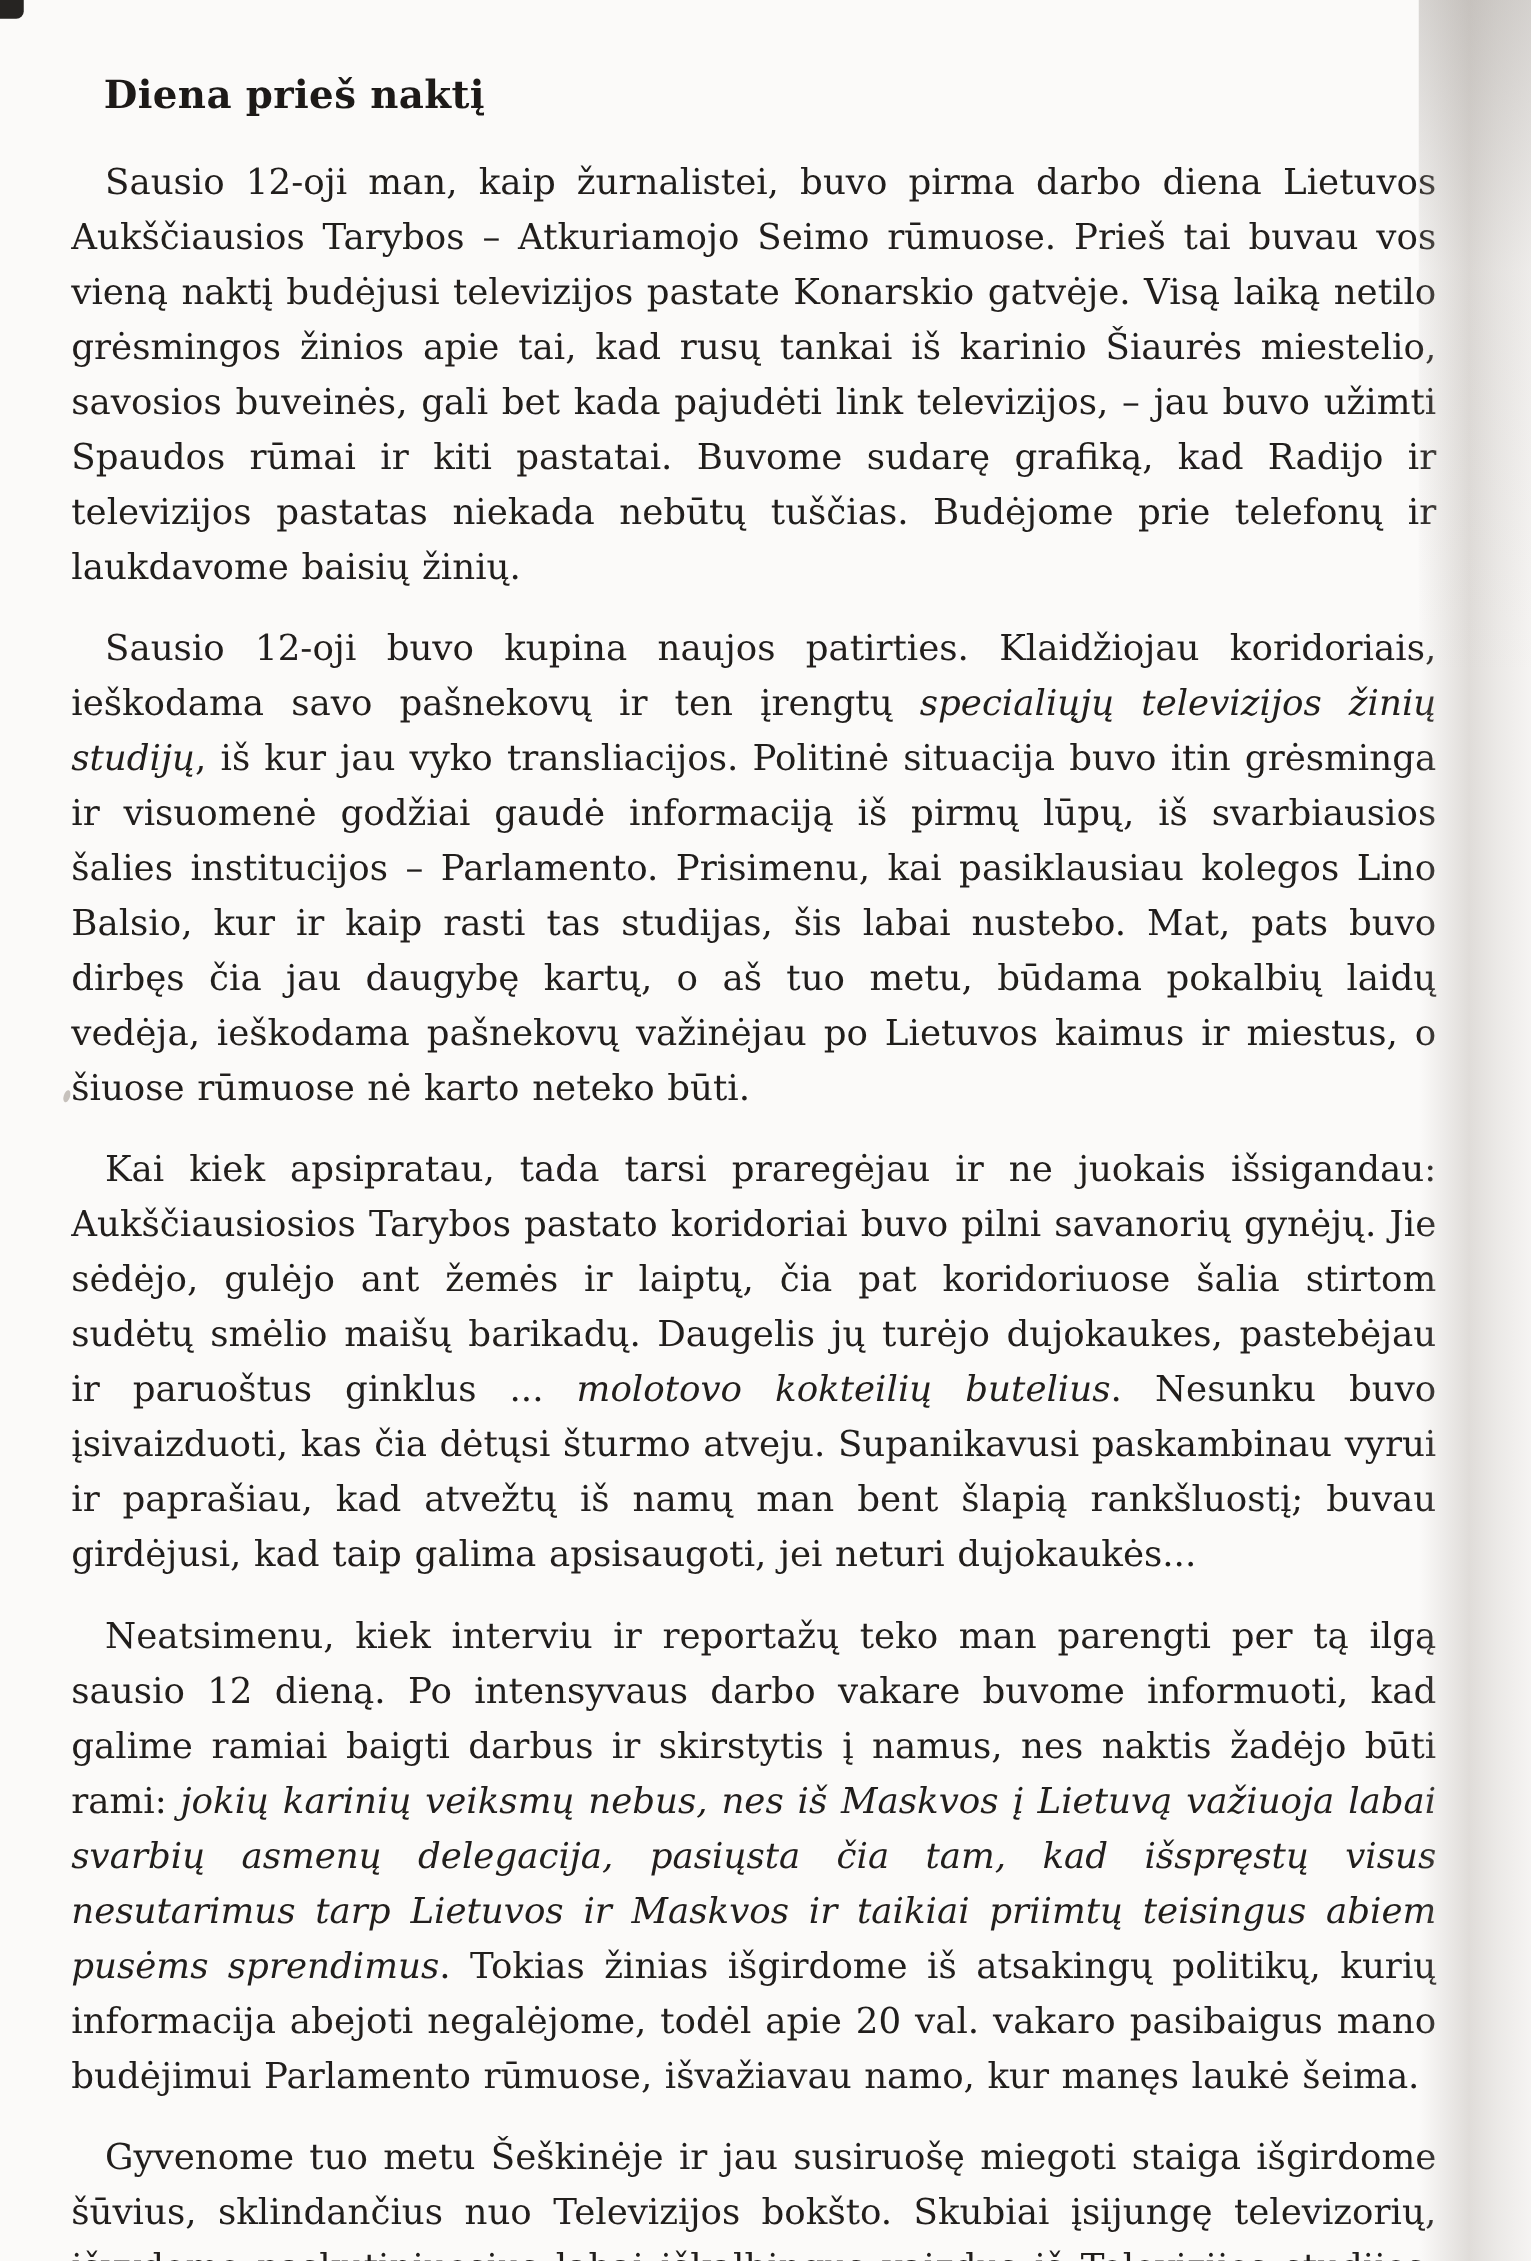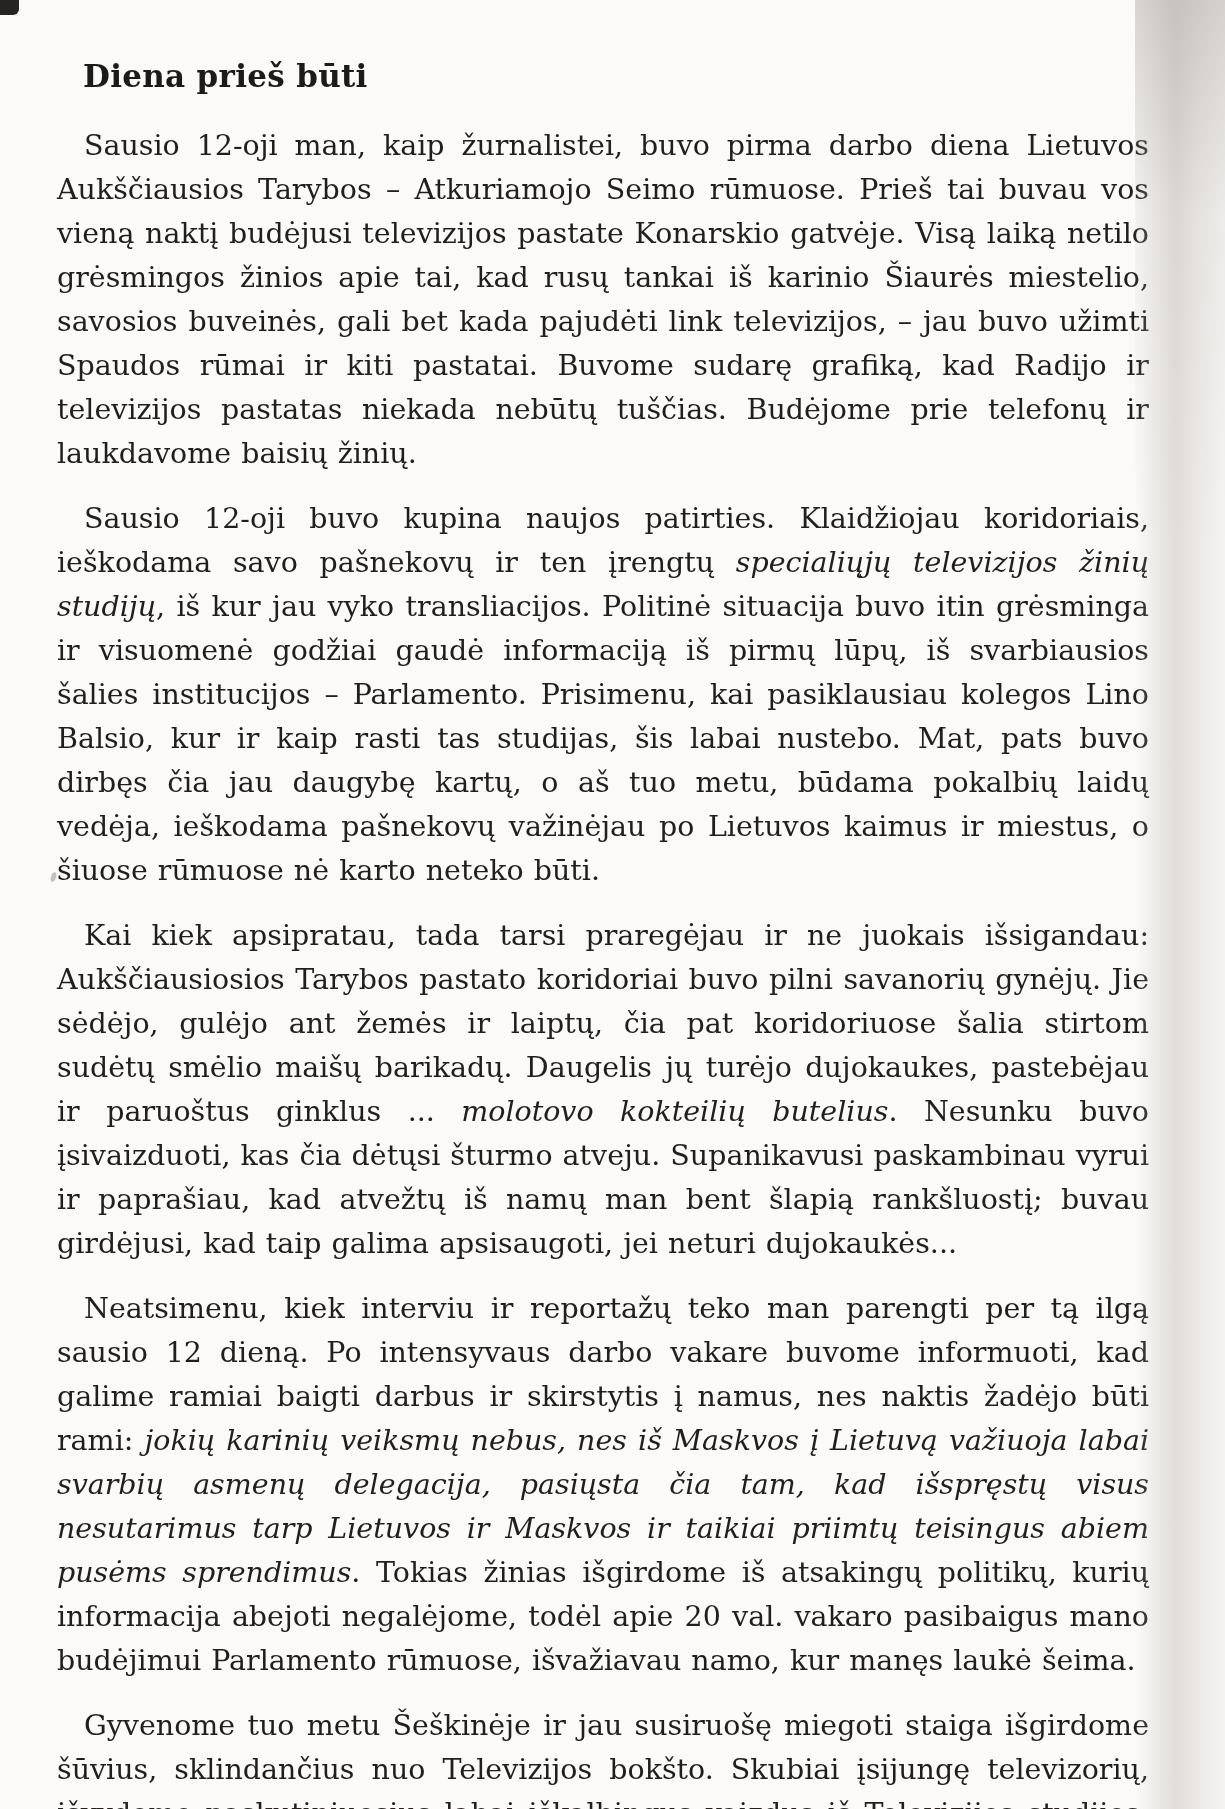--- a/index.html
+++ b/index.html
@@ -94,21 +94,21 @@
   }
 </style>
 </head>
 <body>
 
 <div class="page">
   <div class="corner-mark"></div>
   <div class="speck"></div>
 
   <div class="content">
-    <h1 class="title">Diena prieš būti</h1>
+    <h1 class="title">Diena prieš naktį</h1>
     <div class="body-text" id="body-text">
         <p><span>Sausio 12-oji man, kaip žurnalistei, buvo pirma darbo diena Lietuvos Aukščiausios Tarybos – Atkuriamojo Seimo rūmuose. Prieš tai buvau vos vieną naktį budėjusi televizijos pastate Konarskio gatvėje. Visą laiką netilo grėsmingos žinios apie tai, kad rusų tankai iš karinio Šiaurės miestelio, savosios buveinės, gali bet kada pajudėti link televizijos, – jau buvo užimti Spaudos rūmai ir kiti pastatai. Buvome sudarę grafiką, kad Radijo ir televizijos pastatas niekada nebūtų tuščias. Budėjome prie telefonų ir laukdavome baisių žinių.</span></p>
         <p><span>Sausio 12-oji buvo kupina naujos patirties. Klaidžiojau koridoriais, ieškodama savo pašnekovų ir ten įrengtų </span><span class="it">specialiųjų televizijos žinių studijų</span><span>, iš kur jau vyko transliacijos. Politinė situacija buvo itin grėsminga ir visuomenė godžiai gaudė informaciją iš pirmų lūpų, iš svarbiausios šalies institucijos – Parlamento. Prisimenu, kai pasiklausiau kolegos Lino Balsio, kur ir kaip rasti tas studijas, šis labai nustebo. Mat, pats buvo dirbęs čia jau daugybę kartų, o aš tuo metu, būdama pokalbių laidų vedėja, ieškodama pašnekovų važinėjau po Lietuvos kaimus ir miestus, o šiuose rūmuose nė karto neteko būti.</span></p>
         <p><span>Kai kiek apsipratau, tada tarsi praregėjau ir ne juokais išsigandau: Aukščiausiosios Tarybos pastato koridoriai buvo pilni savanorių gynėjų. Jie sėdėjo, gulėjo ant žemės ir laiptų, čia pat koridoriuose šalia stirtom sudėtų smėlio maišų barikadų. Daugelis jų turėjo dujokaukes, pastebėjau ir paruoštus ginklus ... </span><span class="it">molotovo kokteilių butelius</span><span>. Nesunku buvo įsivaizduoti, kas čia dėtųsi šturmo atveju. Supanikavusi paskambinau vyrui ir paprašiau, kad atvežtų iš namų man bent šlapią rankšluostį; buvau girdėjusi, kad taip galima apsisaugoti, jei neturi dujokaukės...</span></p>
         <p><span>Neatsimenu, kiek interviu ir reportažų teko man parengti per tą ilgą sausio 12 dieną. Po intensyvaus darbo vakare buvome informuoti, kad galime ramiai baigti darbus ir skirstytis į namus, nes naktis žadėjo būti rami: </span><span class="it">jokių karinių veiksmų nebus, nes iš Maskvos į Lietuvą važiuoja labai svarbių asmenų delegacija, pasiųsta čia tam, kad išspręstų visus nesutarimus tarp Lietuvos ir Maskvos ir taikiai priimtų teisingus abiem pusėms sprendimus</span><span>. Tokias žinias išgirdome iš atsakingų politikų, kurių informacija abejoti negalėjome, todėl apie 20 val. vakaro pasibaigus mano budėjimui Parlamento rūmuose, išvažiavau namo, kur manęs laukė šeima.</span></p>
         <p><span>Gyvenome tuo metu Šeškinėje ir jau susiruošę miegoti staiga išgirdome šūvius, sklindančius nuo Televizijos bokšto. Skubiai įsijungę televizorių, išvydome paskutiniuosius labai iškalbingus vaizdus iš Televizijos studijos. Supratome, kad prasidėjo dar viena Lietuvos okupacija. Vyras iškart</span></p>
       </div>
   </div>
 
   <div class="edge-shadow"></div>

